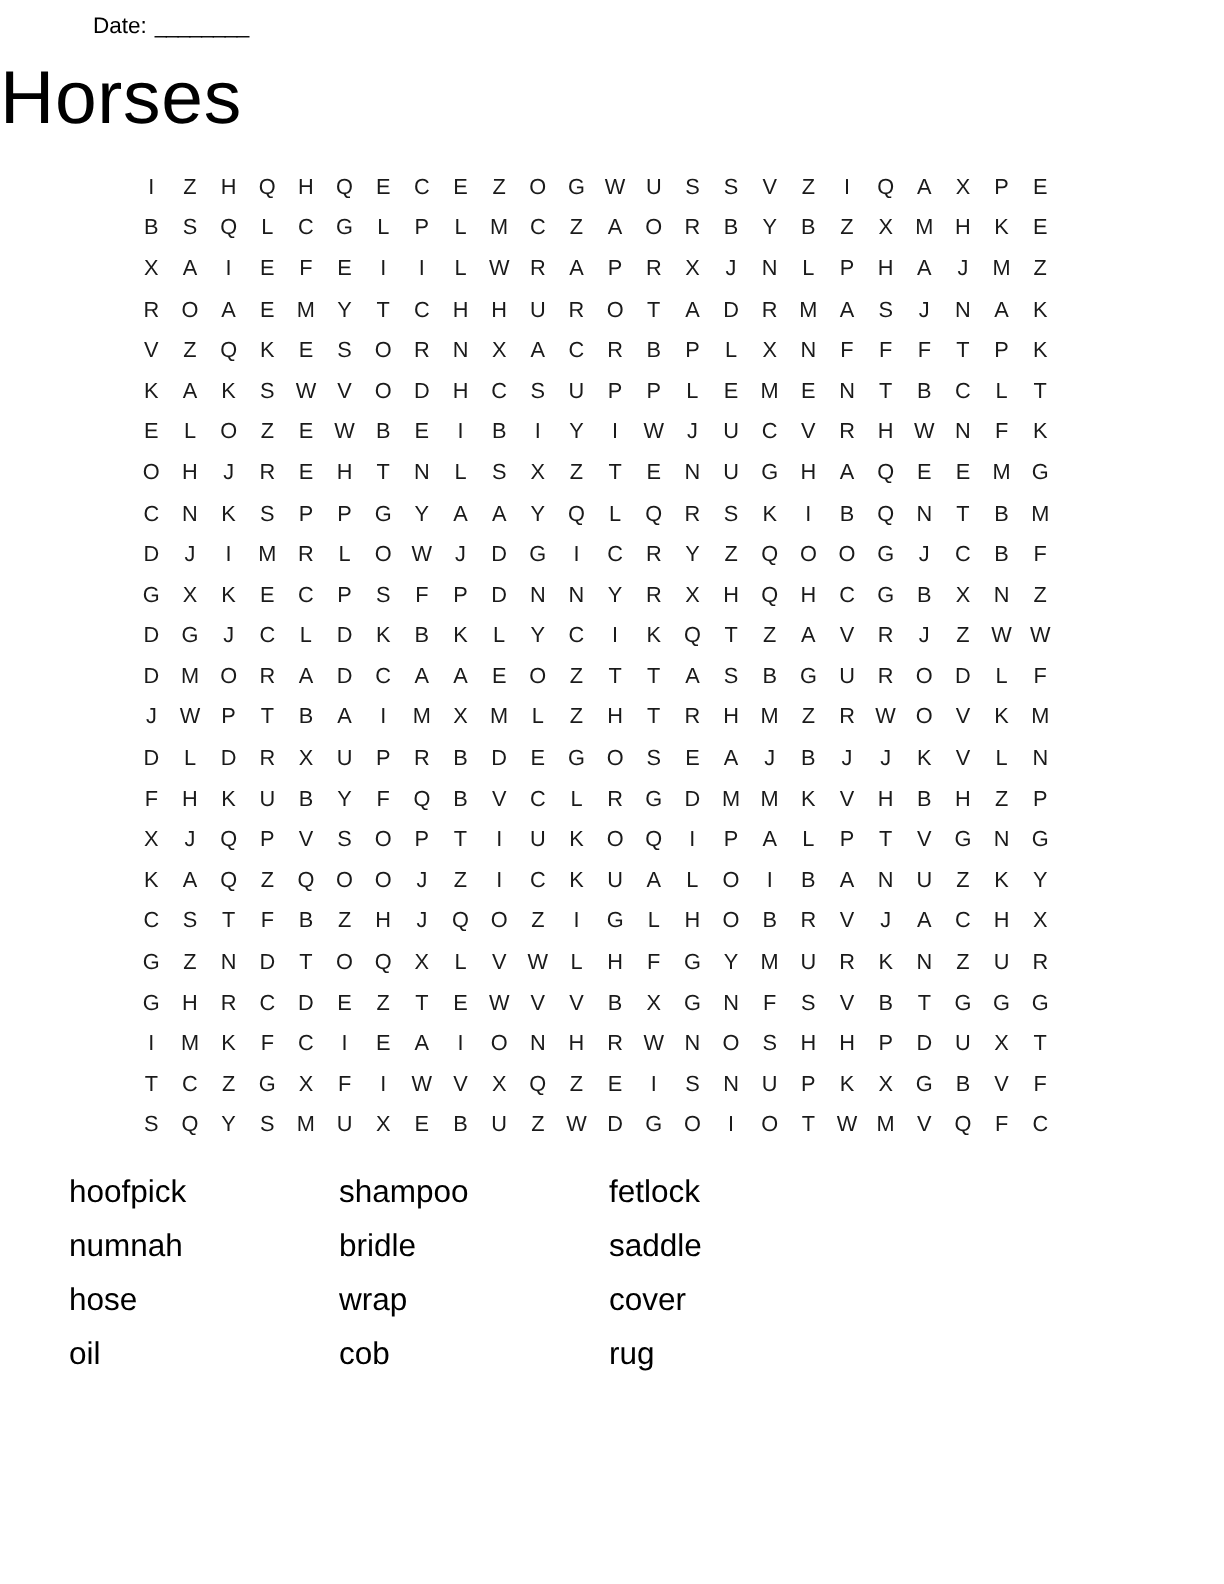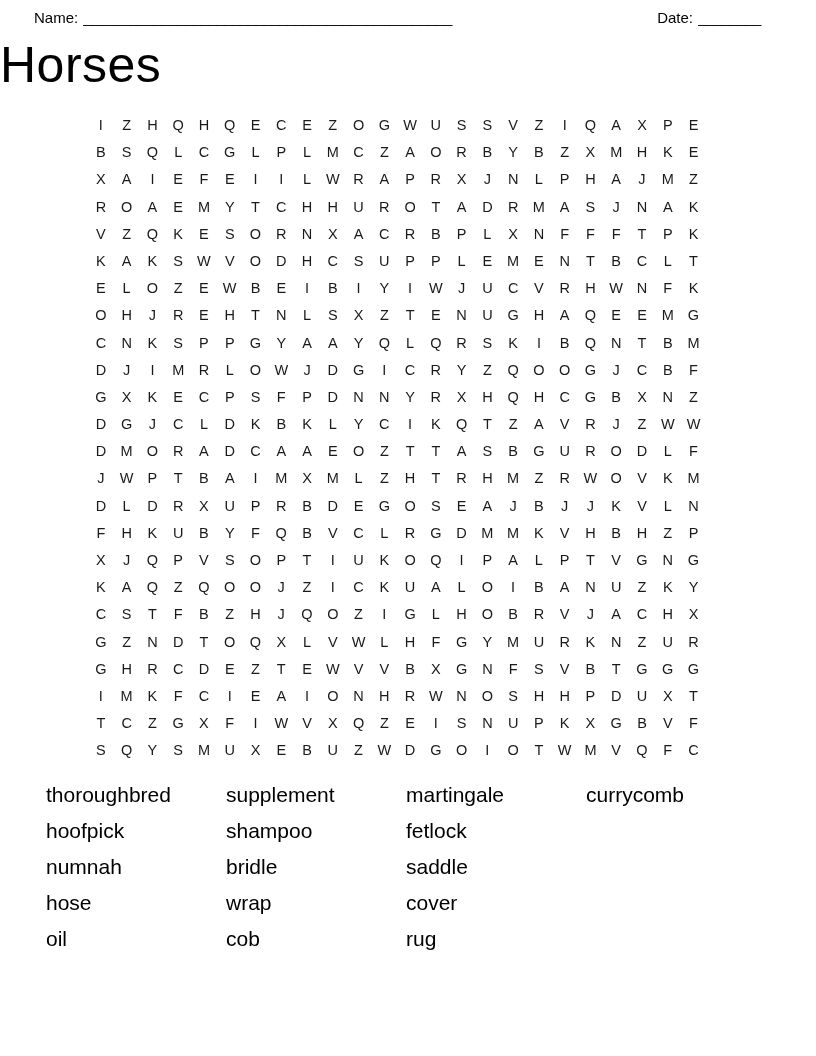--- a/index.html
+++ b/index.html
@@ -117,24 +117,20 @@
     font-family: "Liberation Sans", sans-serif;
     color: #000000;
     white-space: nowrap;
   }
   .word-cell.empty { visibility: hidden; }
 </style>
 </head>
 <body>
 
 <div class="header">
-  <div class="name-group">
-    <span class="field-label">Name:</span>
-    <span class="rule rule-name">_______________________________________________</span>
-  </div>
   <div class="date-group">
     <span class="field-label">Date:</span>
     <span class="rule rule-date">________</span>
   </div>
 </div>
 
 <div class="title">Horses</div>
 
 <div class="grid" id="grid-root">
     <div class="grid-row">
@@ -782,26 +778,20 @@
       <div class="grid-cell">V</div>
       <div class="grid-cell">Q</div>
       <div class="grid-cell">F</div>
       <div class="grid-cell">C</div>
       <div class="grid-cell"></div>
     </div>
   </div>
 
 <div class="wordlist" id="wordlist-root">
     <div class="word-row">
-      <div class="word-cell">thoroughbred</div>
-      <div class="word-cell">supplement</div>
-      <div class="word-cell">martingale</div>
-      <div class="word-cell">currycomb</div>
-    </div>
-    <div class="word-row">
       <div class="word-cell">hoofpick</div>
       <div class="word-cell">shampoo</div>
       <div class="word-cell">fetlock</div>
     </div>
     <div class="word-row">
       <div class="word-cell">numnah</div>
       <div class="word-cell">bridle</div>
       <div class="word-cell">saddle</div>
     </div>
     <div class="word-row">

